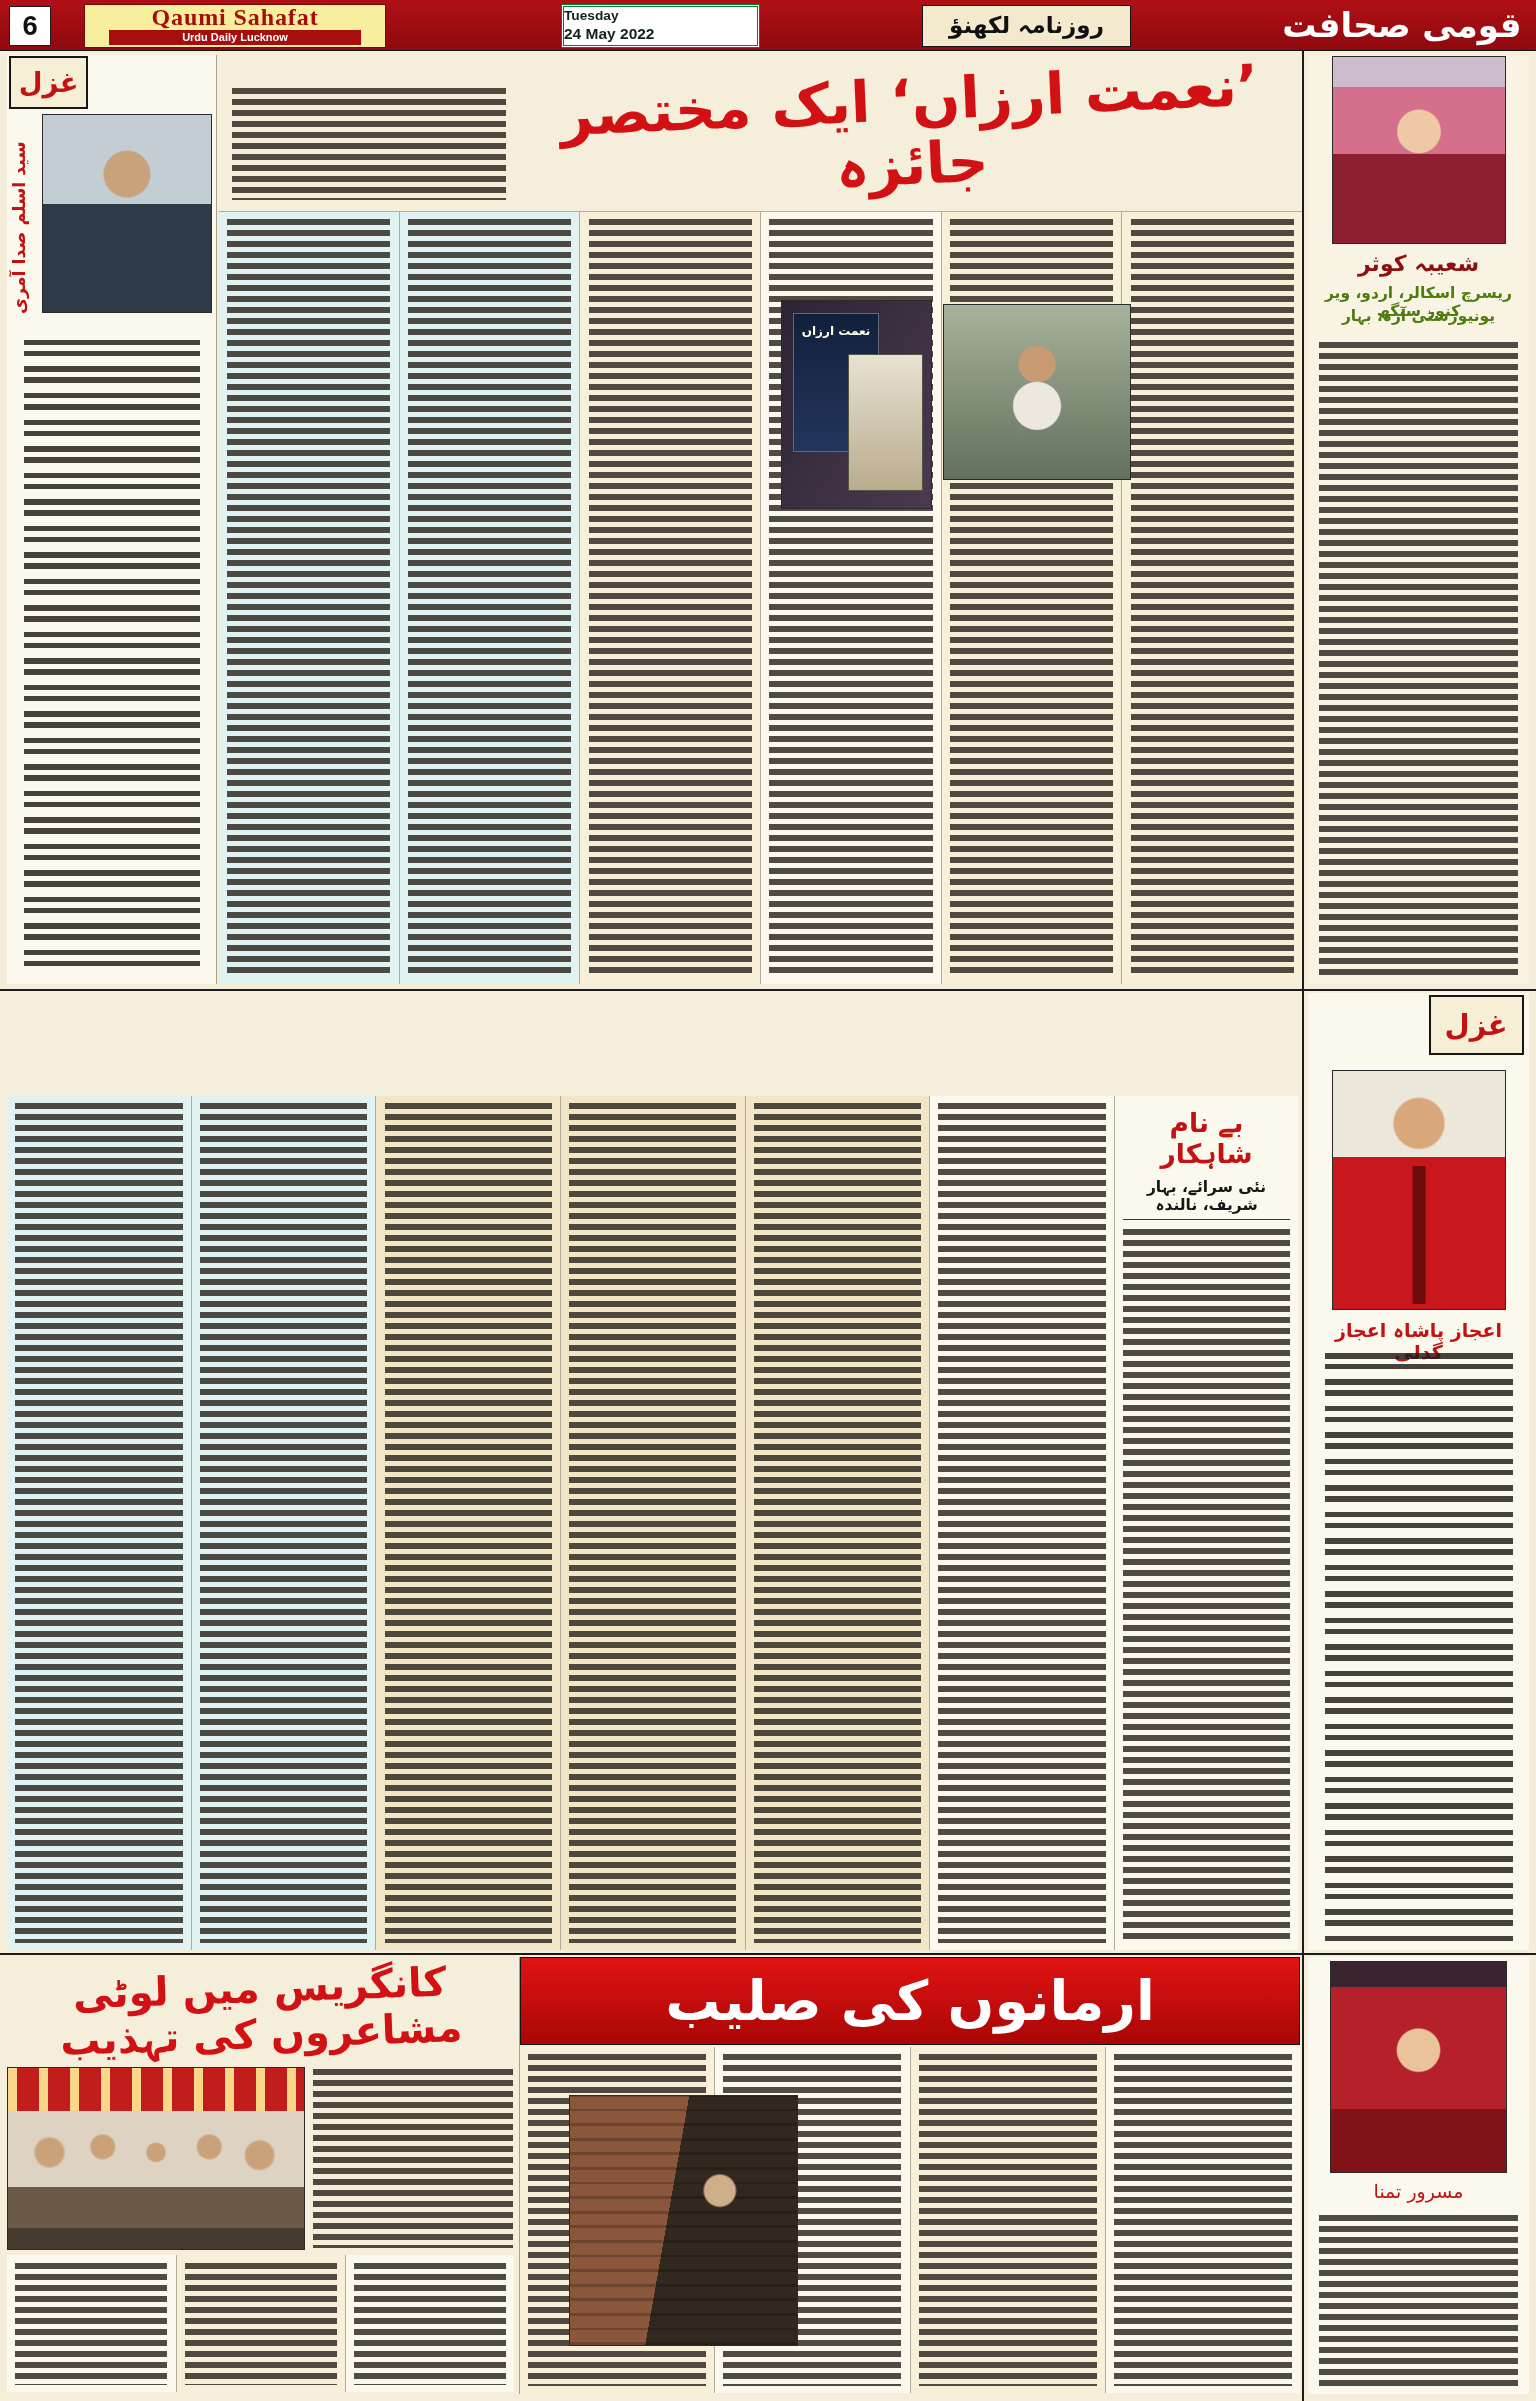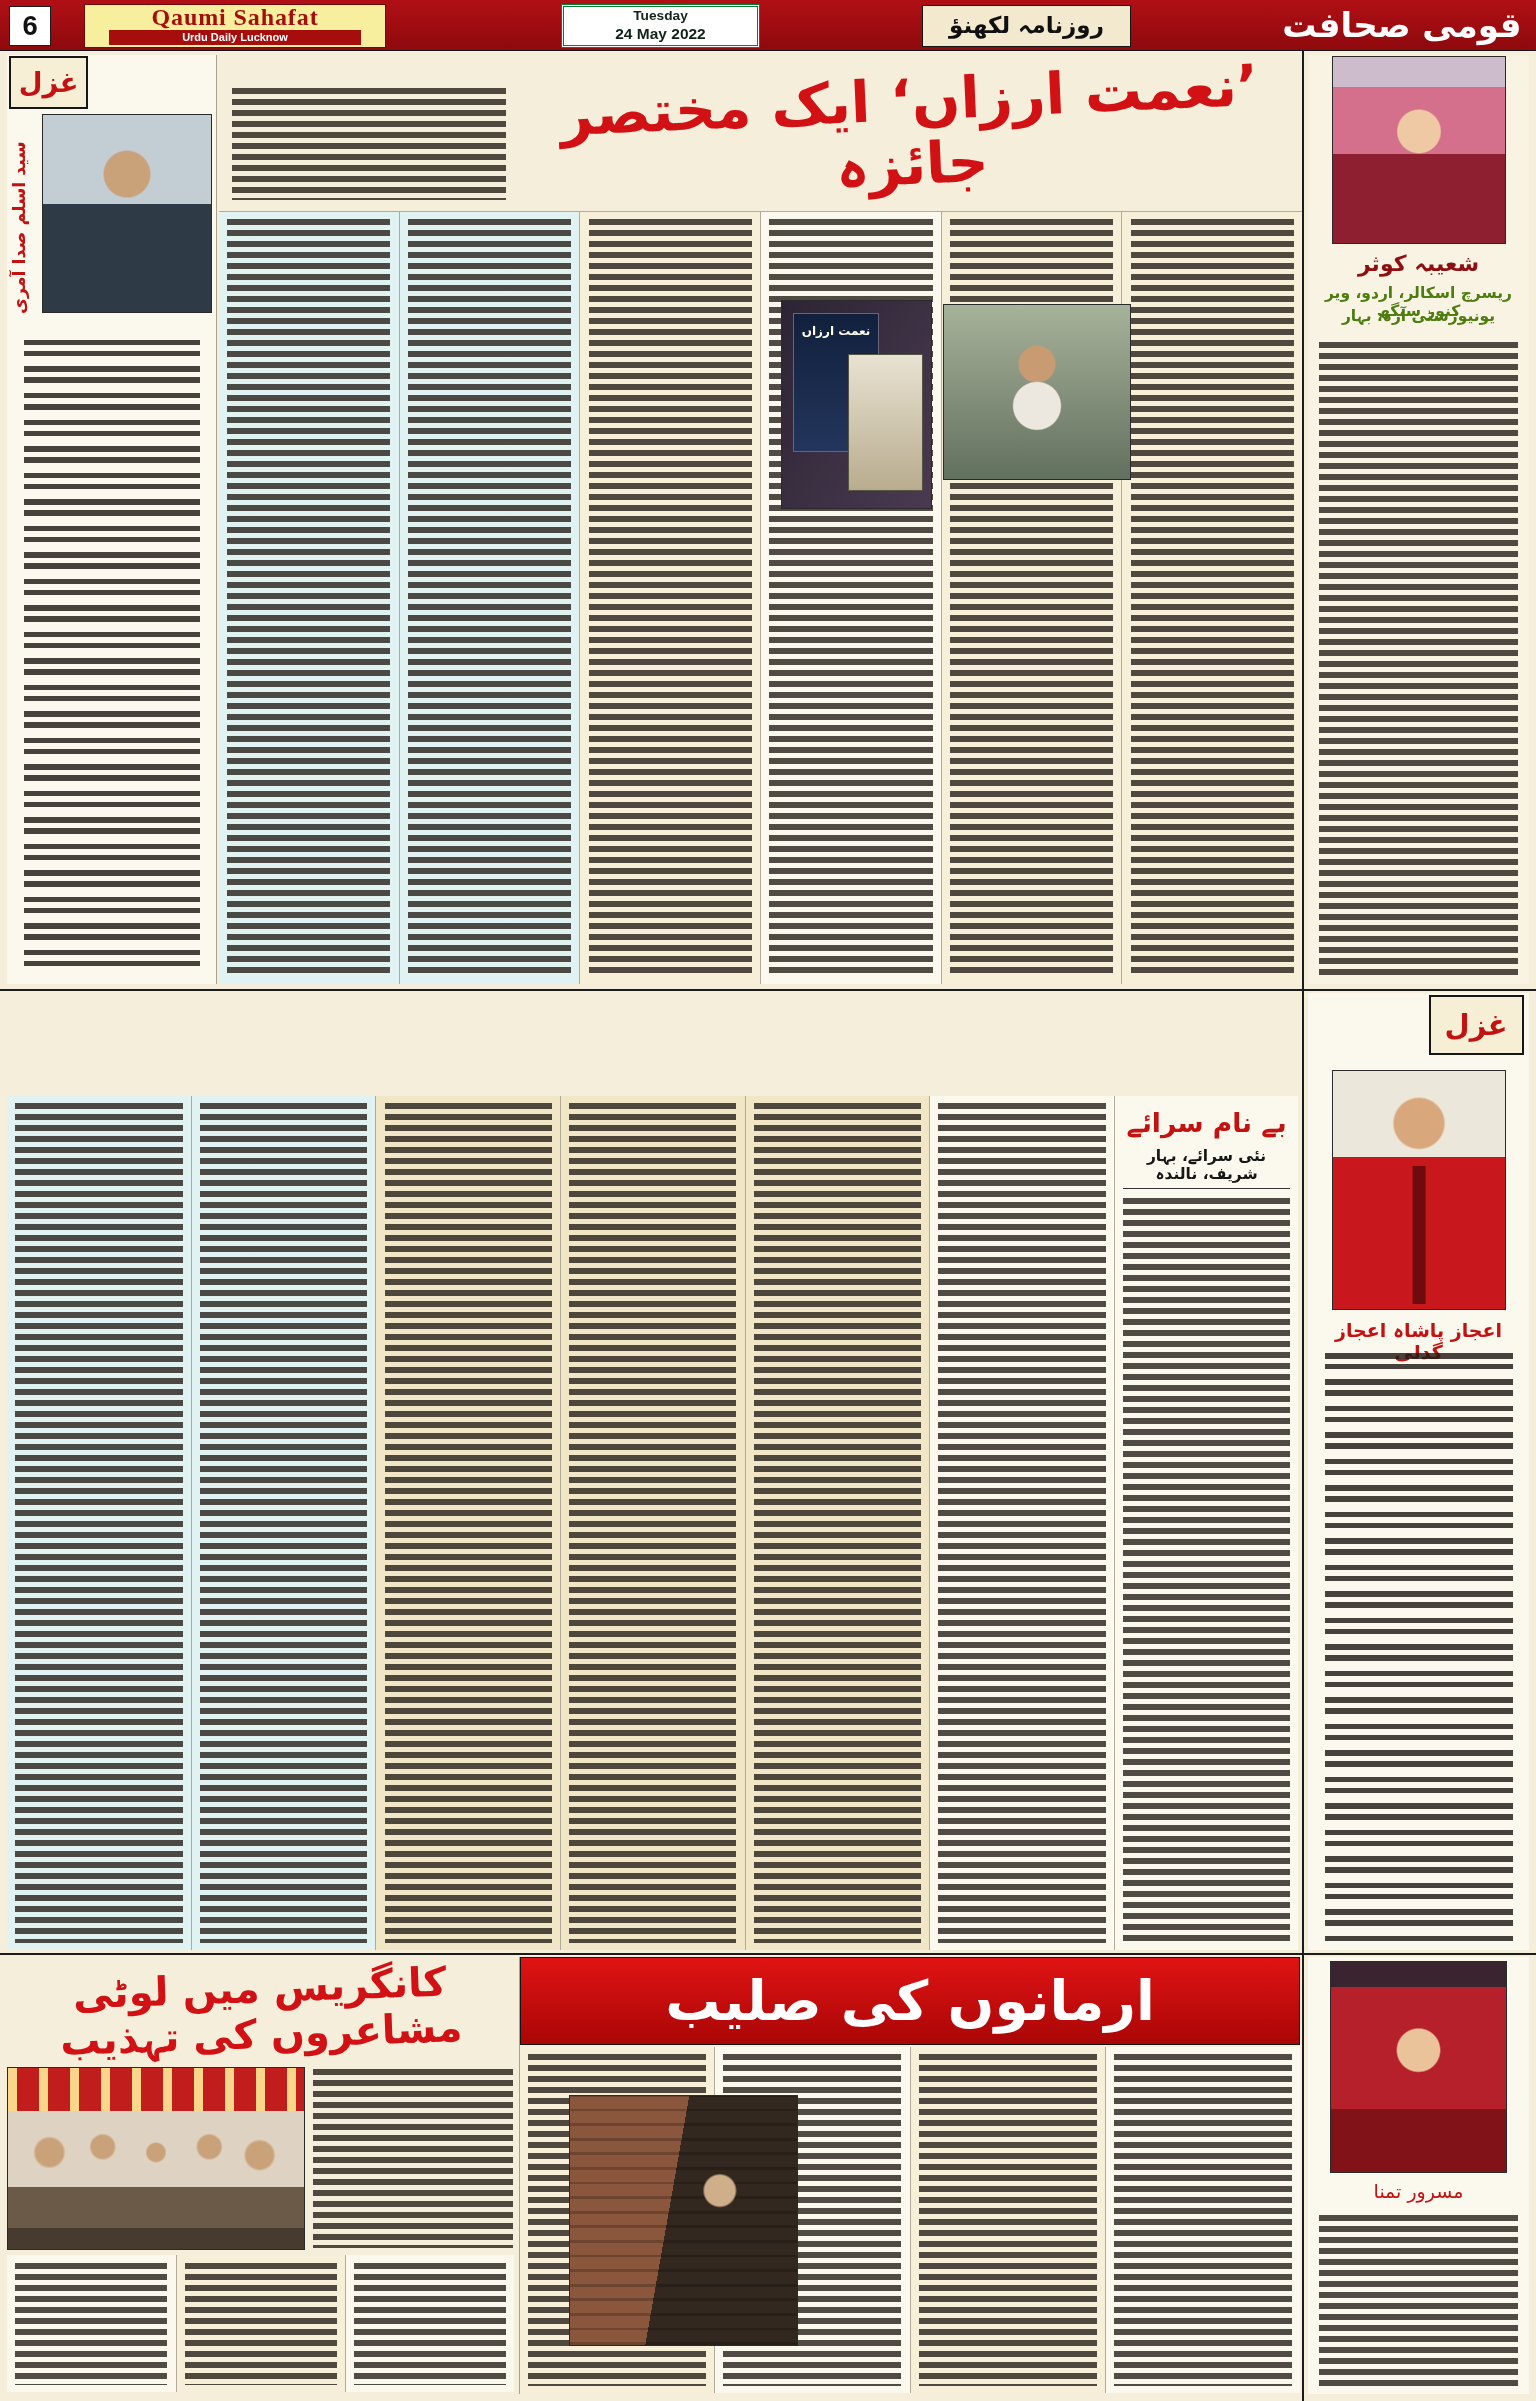--- a/index.html
+++ b/index.html
@@ -5,21 +5,21 @@
   *{margin:0;padding:0;box-sizing:border-box}
   body{font-family:"DejaVu Sans",sans-serif;background:#cfc9b8}
   .page{position:relative;width:1536px;height:2401px;background:#f4eeda;margin:0 auto;overflow:hidden}
 
   
   .topbar{position:absolute;left:0;top:0;width:1536px;height:51px;background:linear-gradient(#b01015,#8e090d);border-bottom:1.8px solid #151515}
   .pagenum{position:absolute;left:9.1px;top:5.5px;width:42px;height:40px;background:#fff;border:1.8px solid #1c1c1c;font:bold 27.4px/37px "Liberation Sans",sans-serif;text-align:center;color:#111}
   .mast-en{position:absolute;left:84px;top:3.7px;width:302px;height:44px;background:#f8ef9e;border:1.8px solid #6d0a0a;text-align:center;overflow:hidden}
   .mast-en-title{font:bold 24px/25.6px "Liberation Serif",serif;color:#a60d0d;letter-spacing:0.9px}
   .mast-en-sub{margin:0 24px;background:#a60d0d;color:#fff;font:bold 11px/14.6px "Liberation Sans",sans-serif}
-  .datebox{position:absolute;left:561px;top:3.7px;width:199px;height:44px;background:#fff;border:3.7px double #0c7a33;text-align:center;color:#12241a}
+  .datebox{position:absolute;left:561px;top:3.7px;width:199px;height:44px;background:#fff;border:3.7px double #0c7a33;color:#12241a}
   .date-day{font:bold 13.7px/18.3px "Liberation Sans",sans-serif}
   .date-full{font:bold 15.5px/18.3px "Liberation Sans",sans-serif}
   .mast-mid{position:absolute;left:922px;top:4.6px;width:209px;height:42px;background:#f2e9cf;border:1.8px solid #141414;color:#101010;font-weight:bold;font-size:23px;line-height:38px;text-align:center;direction:rtl}
   .mast-ur{position:absolute;right:14.6px;top:0;height:51px;color:#fff;font-weight:bold;font-size:34px;line-height:51px;direction:rtl}
 
   
   .vline{position:absolute;left:1302px;top:51px;width:1.8px;height:2350px;background:#1b1b1b}
   .hline1{position:absolute;left:0;top:989px;width:1536px;height:1.8px;background:#1b1b1b}
   .hline2{position:absolute;left:0;top:1953px;width:1536px;height:1.8px;background:#1b1b1b}
 
@@ -199,21 +199,21 @@
       <div class="col t-cream2">
           <div class="tx fill"></div>
         </div>
       <div class="col t-cream2">
           <div class="tx fill"></div>
         </div>
       <div class="col t-white">
           <div class="tx fill"></div>
         </div>
       <div class="col t-white">
-        <div class="subhead">بے نام سرائے</div>
+        <div class="subhead">بے نام شاہکار</div>
         <div class="subloc">نئی سرائے، بہار شریف، نالندہ</div>
         <div class="tx fill"></div>
       </div>
     </div>
   </div>
 
   <aside class="s2-right">
     <div class="ghazal-box2">
       <span>غزل</span>
     </div>

